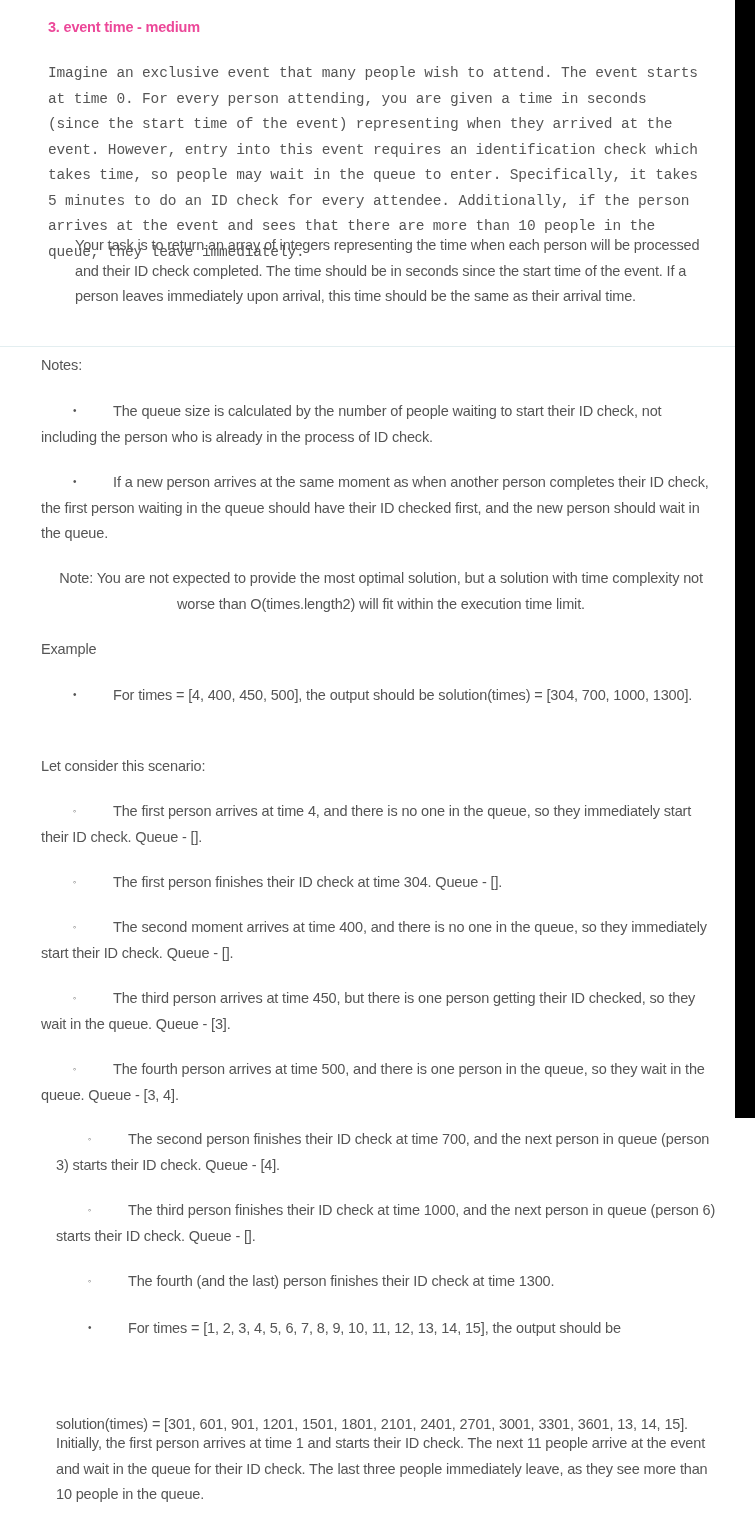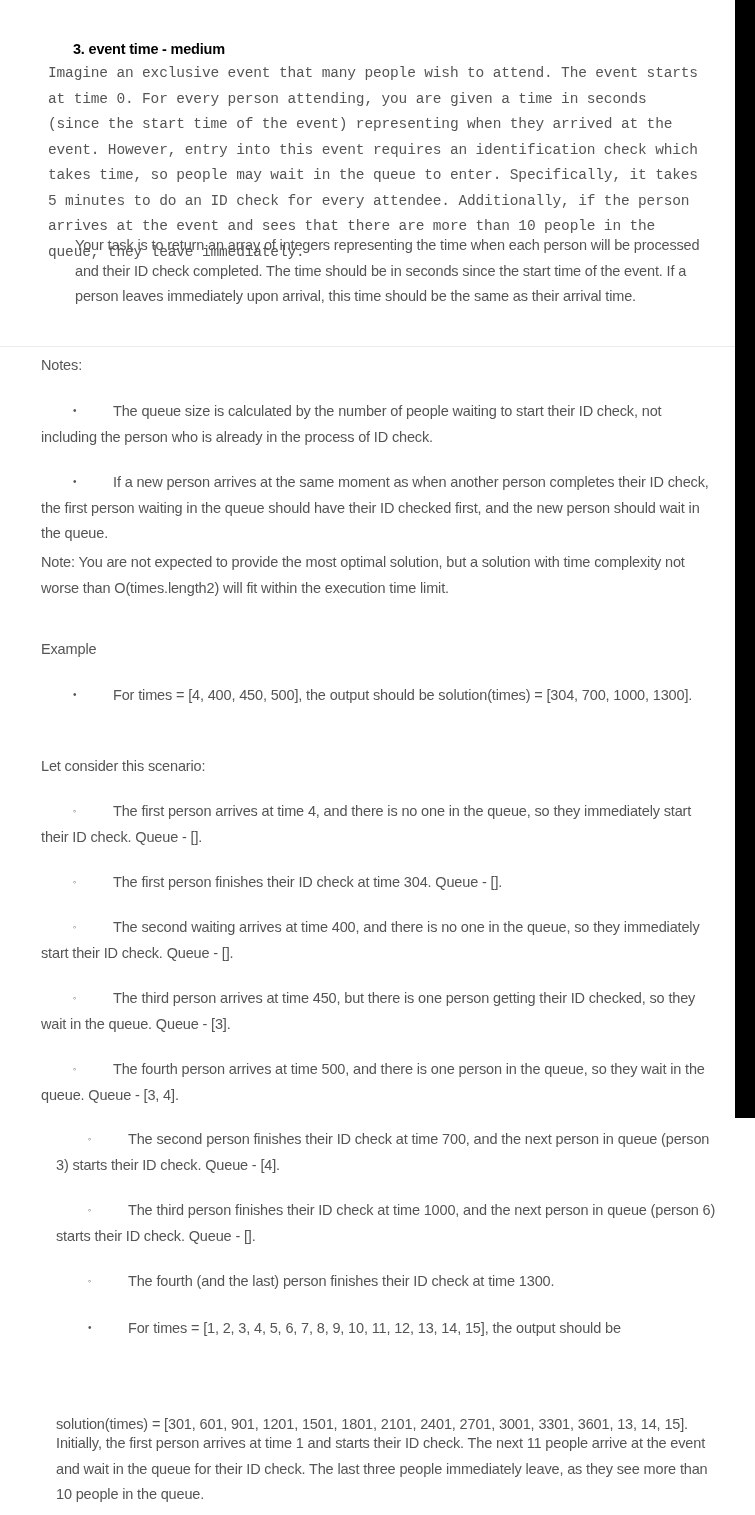--- a/index.html
+++ b/index.html
@@ -25,27 +25,26 @@
       position: absolute;
       left: 0;
       top: 0;
       width: 735px;
       height: 346px;
       background: #ffffff;
       border-bottom: 1px solid #e3eef0;
     }
     .title {
       position: absolute;
-      left: 73px;
+      left: 48px;
       top: 19px;
       font-weight: bold;
       font-size: 14.5px;
-      color: #000000;
+      color: #ec4899;
       letter-spacing: -0.2px;
-      margin-top: 22px;
     }
     .para {
       position: absolute;
       margin: 0;
       line-height: 25.5px;
       letter-spacing: -0.15px;
     }
     .p-intro { left: 48px; top: 61px; width: 650px; font-family: Liberation Mono, monospace; }
     .p-task  { left: 75px; top: 233px; width: 650px; }
 
@@ -85,40 +84,40 @@
 <div class="block" style="top:353px;">Notes:</div>
 
 <div class="block" style="top:398px;">
   <span class="bullet"><span class="glyph">•</span></span><span>The queue size is calculated by the number of people waiting to start their ID check, not including the person who is already in the process of ID check.</span>
 </div>
 
 <div class="block" style="top:469px;">
   <span class="bullet"><span class="glyph">•</span></span><span>If a new person arrives at the same moment as when another person completes their ID check, the first person waiting in the queue should have their ID checked first, and the new person should wait in the queue.</span>
 </div>
 
-<div class="block" style="top:550px;">Note: You are not expected to provide the most optimal solution, but a solution with time complexity not worse than O(times.length2) will fit within the execution time limit.</div>
+<div class="block" style="top:566px;text-align:center;">Note: You are not expected to provide the most optimal solution, but a solution with time complexity not worse than O(times.length2) will fit within the execution time limit.</div>
 
 <div class="block" style="top:637px;">Example</div>
 
 <div class="block" style="top:682px;">
   <span class="bullet"><span class="glyph">•</span></span><span>For times = [4, 400, 450, 500], the output should be solution(times) = [304, 700, 1000, 1300].</span>
 </div>
 
 <div class="block" style="top:754px;">Let consider this scenario:</div>
 
 <div class="block" style="top:799px;">
   <span class="bullet"><span class="glyph small">◦</span></span><span>The first person arrives at time 4, and there is no one in the queue, so they immediately start their ID check. Queue - [].</span>
 </div>
 
 <div class="block" style="top:870px;">
   <span class="bullet"><span class="glyph small">◦</span></span><span>The first person finishes their ID check at time 304. Queue - [].</span>
 </div>
 
 <div class="block" style="top:915px;">
-  <span class="bullet"><span class="glyph small">◦</span></span><span>The second waiting arrives at time 400, and there is no one in the queue, so they immediately start their ID check. Queue - [].</span>
+  <span class="bullet"><span class="glyph small">◦</span></span><span>The second moment arrives at time 400, and there is no one in the queue, so they immediately start their ID check. Queue - [].</span>
 </div>
 
 <div class="block" style="top:986px;">
   <span class="bullet"><span class="glyph small">◦</span></span><span>The third person arrives at time 450, but there is one person getting their ID checked, so they wait in the queue. Queue - [3].</span>
 </div>
 
 <div class="block" style="top:1057px;">
   <span class="bullet"><span class="glyph small">◦</span></span><span>The fourth person arrives at time 500, and there is one person in the queue, so they wait in the queue. Queue - [3, 4].</span>
 </div>
 

